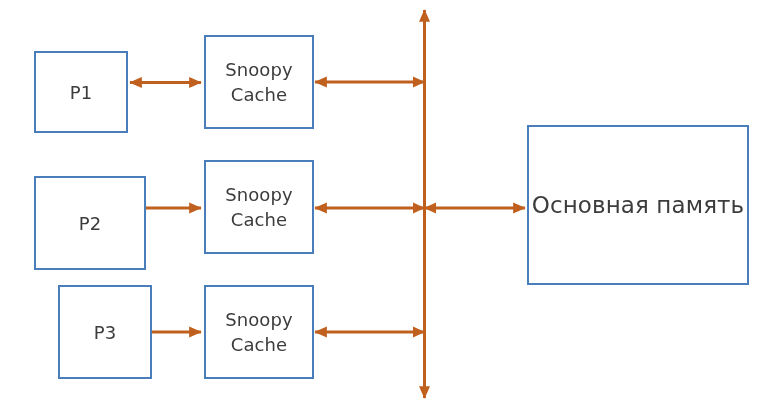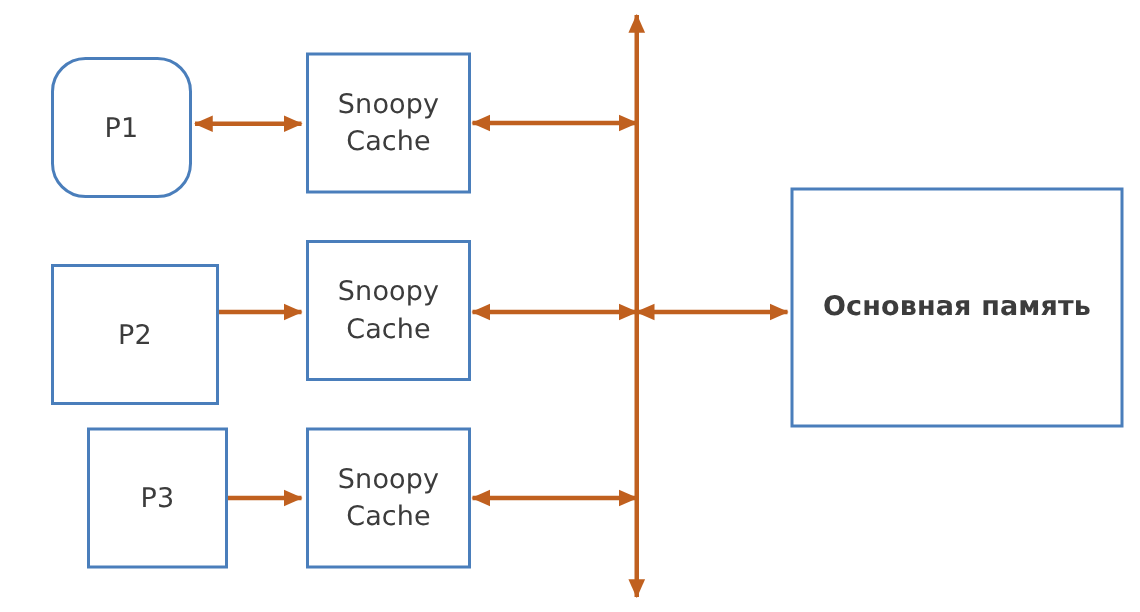--- a/index.html
+++ b/index.html
@@ -29,23 +29,22 @@
   }
   .node-label {
     color: #3C3C3C;
     font-size: 18px;
     line-height: 25px;
     letter-spacing: 0.1px;
     white-space: pre-line;
     user-select: none;
   }
   .mem-label {
-    font-size: 18px;
+    font-size: 23px;
     line-height: 24px;
-    font-weight: bold;
   }
   .svg-layer {
     position: absolute;
     left: 0;
     top: 0;
     width: 760px;
     height: 408px;
     pointer-events: none;
   }
 </style>
@@ -74,21 +73,21 @@
       <line x1="130" y1="208" x2="201" y2="208" marker-start="url(#ah-start)" marker-end="url(#ah-end)"></line>
       <line x1="315" y1="208" x2="424.5" y2="208" marker-start="url(#ah-start)" marker-end="url(#ah-end)"></line>
 
       <line x1="130" y1="332" x2="201" y2="332" marker-start="url(#ah-start)" marker-end="url(#ah-end)"></line>
       <line x1="315" y1="332" x2="424.5" y2="332" marker-start="url(#ah-start)" marker-end="url(#ah-end)"></line>
 
       <line x1="424.5" y1="208" x2="525" y2="208" marker-start="url(#ah-start)" marker-end="url(#ah-end)"></line>
     </g>
   </svg>
 
-  <div class="node-box" style="left:34px; top:38px; width:94px; height:94px;border-radius:23px;">
+  <div class="node-box" style="left:34px; top:51px; width:94px; height:82px;">
     <span class="node-label">P1</span>
   </div>
 
   <div class="node-box" style="left:34px; top:176px; width:112px; height:94px;">
     <span class="node-label">P2</span>
   </div>
 
   <div class="node-box" style="left:34px; top:285px; width:94px; height:94px;margin-left:24px;">
     <span class="node-label">P3</span>
   </div>

